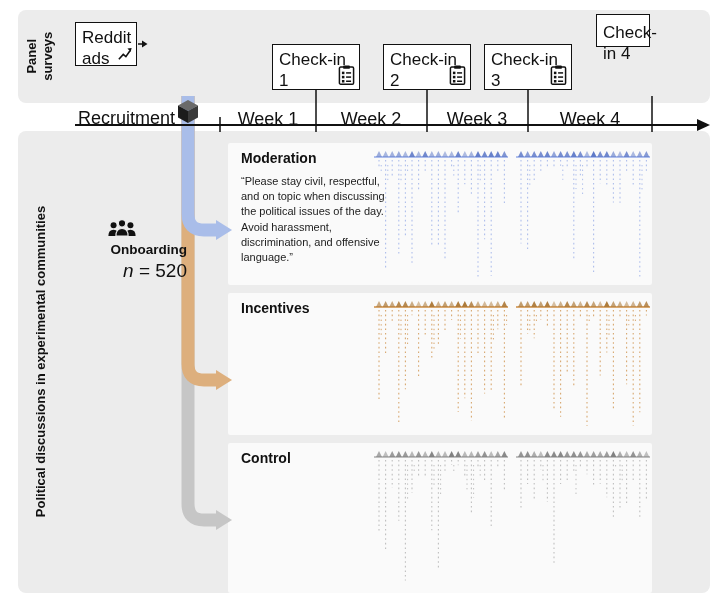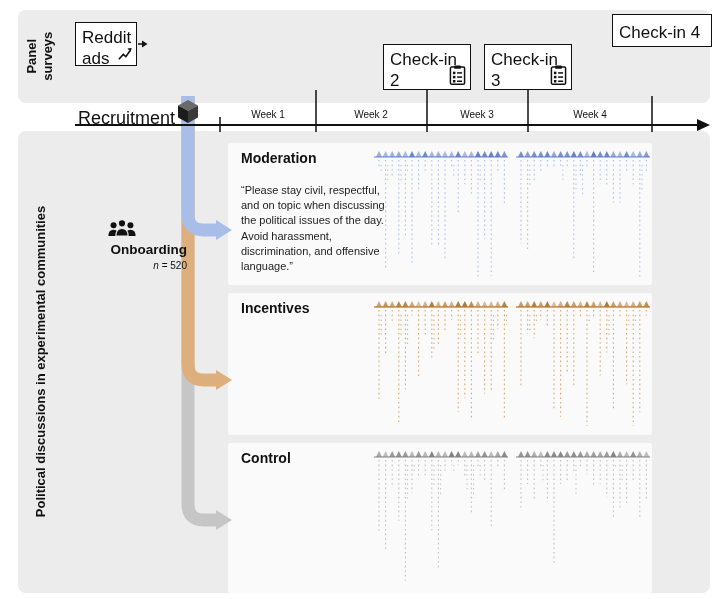--- a/index.html
+++ b/index.html
@@ -9,29 +9,29 @@
   .panel{position:absolute;background:#ececec;border-radius:8px;z-index:0;}
   .top-panel{left:18px;top:10px;width:692px;height:93px;}
   .bottom-panel{left:18px;top:131px;width:692px;height:462px;}
   .side-label{position:absolute;font-weight:bold;text-align:center;transform:rotate(-90deg);z-index:1;}
   .top-side{left:8px;top:40px;width:64px;font-size:13px;line-height:1.25;}
   .bottom-side{left:-152px;top:354px;width:384px;font-size:13px;white-space:nowrap;}
   .overlay{position:absolute;left:0;top:0;z-index:2;pointer-events:none;}
   .box{position:absolute;background:#fff;border:1.6px solid #111;z-index:3;font-size:17px;}
   .box .lbl{position:absolute;left:6px;top:4px;line-height:1.25;}
   .box .icon-br{position:absolute;right:4px;bottom:4px;line-height:0;}
-  .wk{position:absolute;top:109px;font-size:10px;transform:translateX(-50%);z-index:3;white-space:nowrap;}
+  .wk{position:absolute;top:109px;font-size:18px;transform:translateX(-50%);z-index:3;white-space:nowrap;}
   .recruit{position:absolute;left:78px;top:108px;font-size:18px;z-index:3;}
   .card{position:absolute;left:228px;width:424px;background:#fafafa;border-radius:2px;z-index:1;padding-left:48px;}
   .threads{position:absolute;left:0;top:0;}
   .card-title{position:absolute;left:13px;top:7px;font-size:14px;font-weight:bold;}
-  .card-quote{position:absolute;left:13px;top:40px;width:152px;font-size:11px;line-height:1.38;color:#1c1c1c;}
+  .card-quote{position:absolute;left:13px;top:31px;width:152px;font-size:11px;line-height:1.38;color:#1c1c1c;}
   .onb{position:absolute;z-index:3;text-align:right;}
   .onb-title{left:57px;top:242px;width:130px;font-size:13.5px;font-weight:bold;}
-  .onb-n{left:57px;top:260px;width:130px;font-size:10px;}
+  .onb-n{left:57px;top:260px;width:130px;font-size:19px;}
   .onb-icon{left:107px;top:218px;line-height:0;}
 </style>
 </head>
 <body>
 
 <div class="canvas">
 
   <div class="panel top-panel"></div>
   <div class="panel bottom-panel"></div>
 
@@ -69,20 +69,35 @@
     <div class="lbl" style="width:46px">Reddit ads</div>
     <span class="icon-br">
       <svg width="14" height="14" viewBox="0 0 16 16">
         <path d="M1,14 L6,8.5 L9,11 L13.5,4.5" stroke="#111" stroke-width="1.8" fill="none"></path>
         <polygon points="10.8,1.8 15.6,1.2 14.4,5.8" fill="#111"></polygon>
       </svg>
     </span>
   </div>
 
 
+  <div class="box" style="left:272px;top:44px;width:88px;height:46px">
+    <div class="lbl">Check-in 1</div>
+    <span class="icon-br">
+      <svg width="17" height="20" viewBox="0 0 20 24">
+        <rect x="1.5" y="2.5" width="17" height="20.5" rx="1.5" fill="#fff" stroke="#111" stroke-width="1.8"></rect>
+        <rect x="6" y="0.5" width="8" height="4" rx="1" fill="#111"></rect>
+        <rect x="4.5" y="8" width="3" height="3" fill="#111"></rect>
+          <line x1="9.5" y1="9.5" x2="15.5" y2="9.5" stroke="#111" stroke-width="1.8"></line>
+        <rect x="4.5" y="13" width="3" height="3" fill="#111"></rect>
+          <line x1="9.5" y1="14.5" x2="15.5" y2="14.5" stroke="#111" stroke-width="1.8"></line>
+        <rect x="4.5" y="18" width="3" height="3" fill="#111"></rect>
+          <line x1="9.5" y1="19.5" x2="15.5" y2="19.5" stroke="#111" stroke-width="1.8"></line>
+      </svg>
+    </span>
+  </div>
 
   <div class="box" style="left:383px;top:44px;width:88px;height:46px">
     <div class="lbl">Check-in 2</div>
     <span class="icon-br">
       <svg width="17" height="20" viewBox="0 0 20 24">
         <rect x="1.5" y="2.5" width="17" height="20.5" rx="1.5" fill="#fff" stroke="#111" stroke-width="1.8"></rect>
         <rect x="6" y="0.5" width="8" height="4" rx="1" fill="#111"></rect>
         <rect x="4.5" y="8" width="3" height="3" fill="#111"></rect>
           <line x1="9.5" y1="9.5" x2="15.5" y2="9.5" stroke="#111" stroke-width="1.8"></line>
         <rect x="4.5" y="13" width="3" height="3" fill="#111"></rect>
@@ -102,21 +117,21 @@
         <rect x="4.5" y="8" width="3" height="3" fill="#111"></rect>
           <line x1="9.5" y1="9.5" x2="15.5" y2="9.5" stroke="#111" stroke-width="1.8"></line>
         <rect x="4.5" y="13" width="3" height="3" fill="#111"></rect>
           <line x1="9.5" y1="14.5" x2="15.5" y2="14.5" stroke="#111" stroke-width="1.8"></line>
         <rect x="4.5" y="18" width="3" height="3" fill="#111"></rect>
           <line x1="9.5" y1="19.5" x2="15.5" y2="19.5" stroke="#111" stroke-width="1.8"></line>
       </svg>
     </span>
   </div>
 
-  <div class="box" style="left:612px;top:14px;width:100px;height:33px">
+  <div class="box" style="left:596px;top:14px;width:54px;height:33px">
     <div class="lbl" style="top:7px">Check-in 4</div>
   </div>
 
 
   <div class="recruit">Recruitment</div>
   <div class="wk" style="left:268px">Week 1</div>
   <div class="wk" style="left:371px">Week 2</div>
   <div class="wk" style="left:477px">Week 3</div>
   <div class="wk" style="left:590px">Week 4</div>
 

